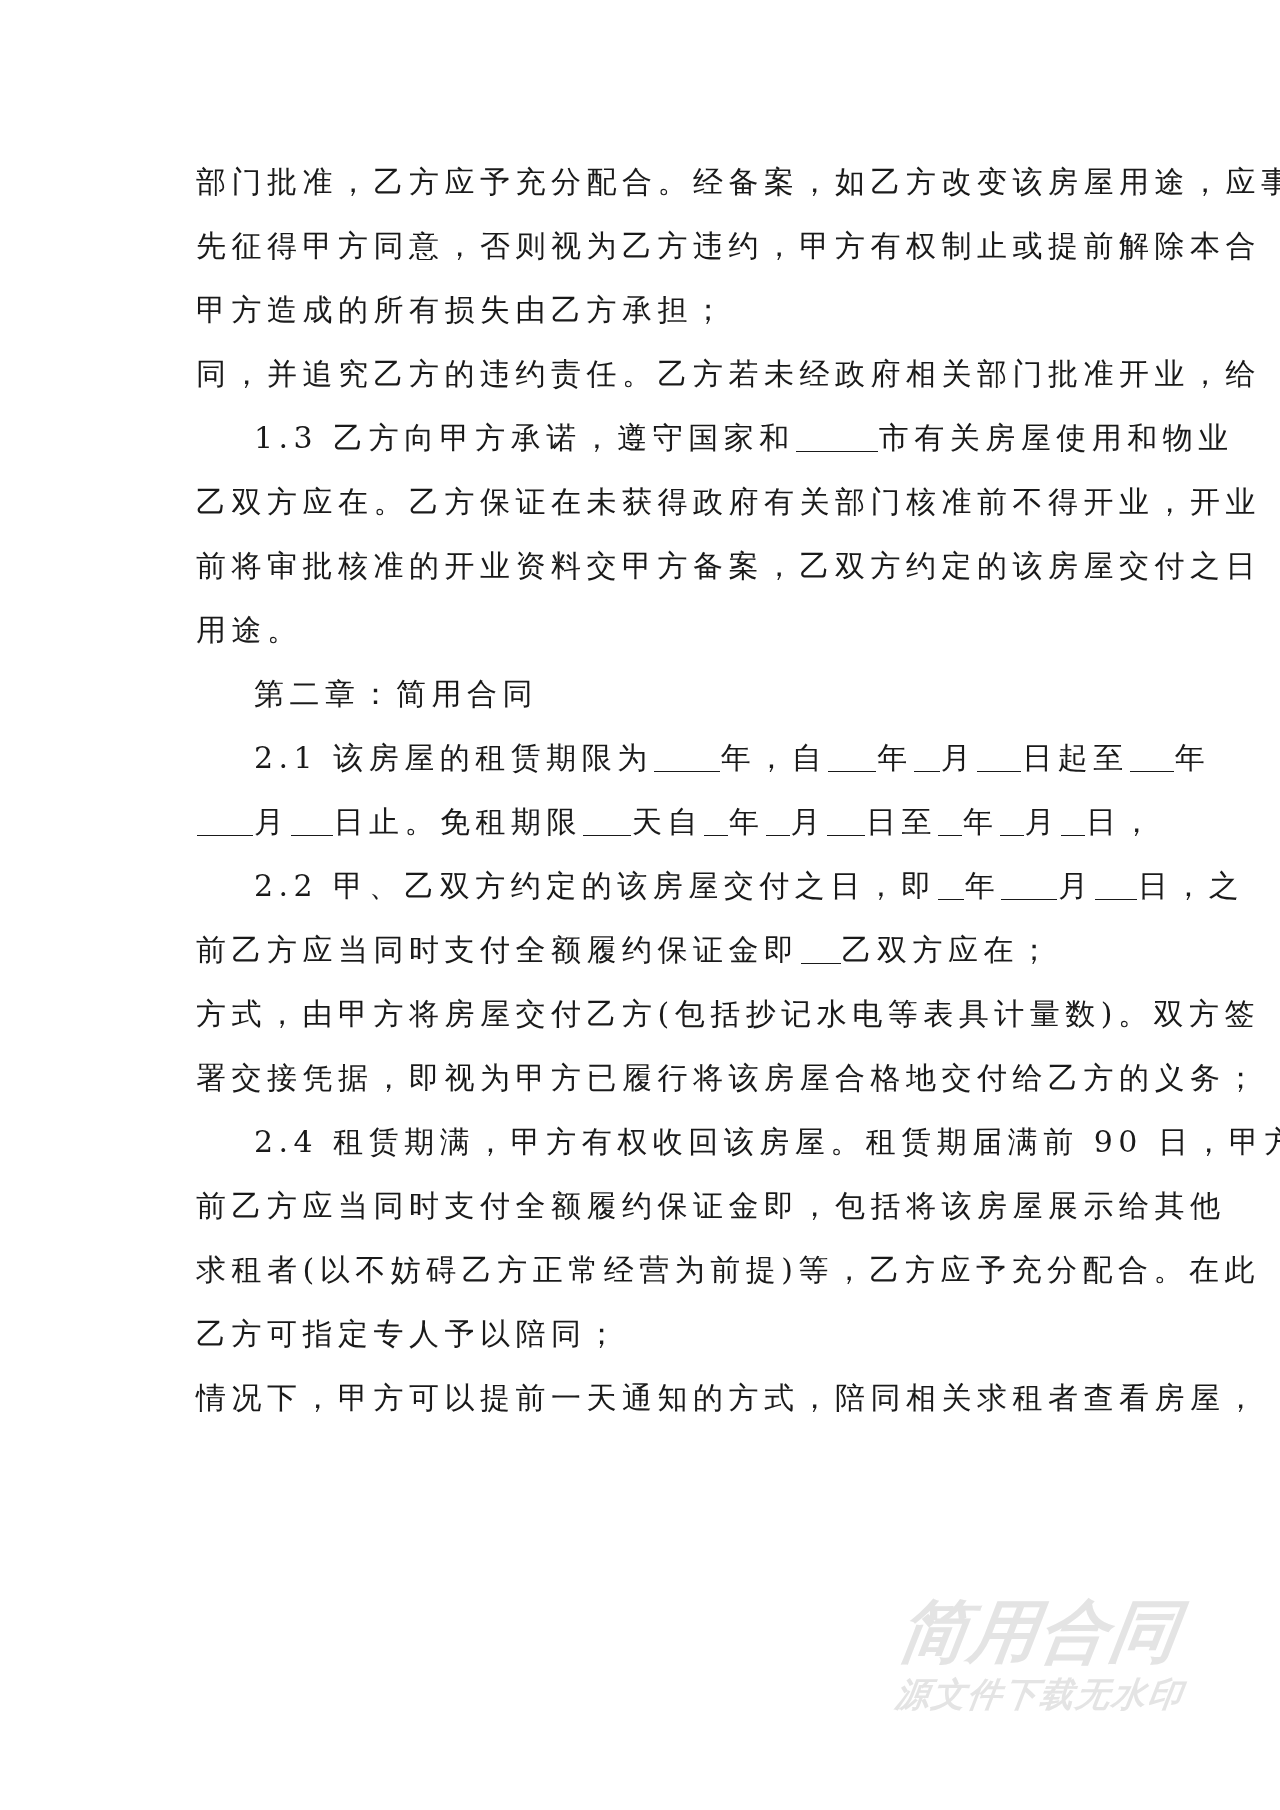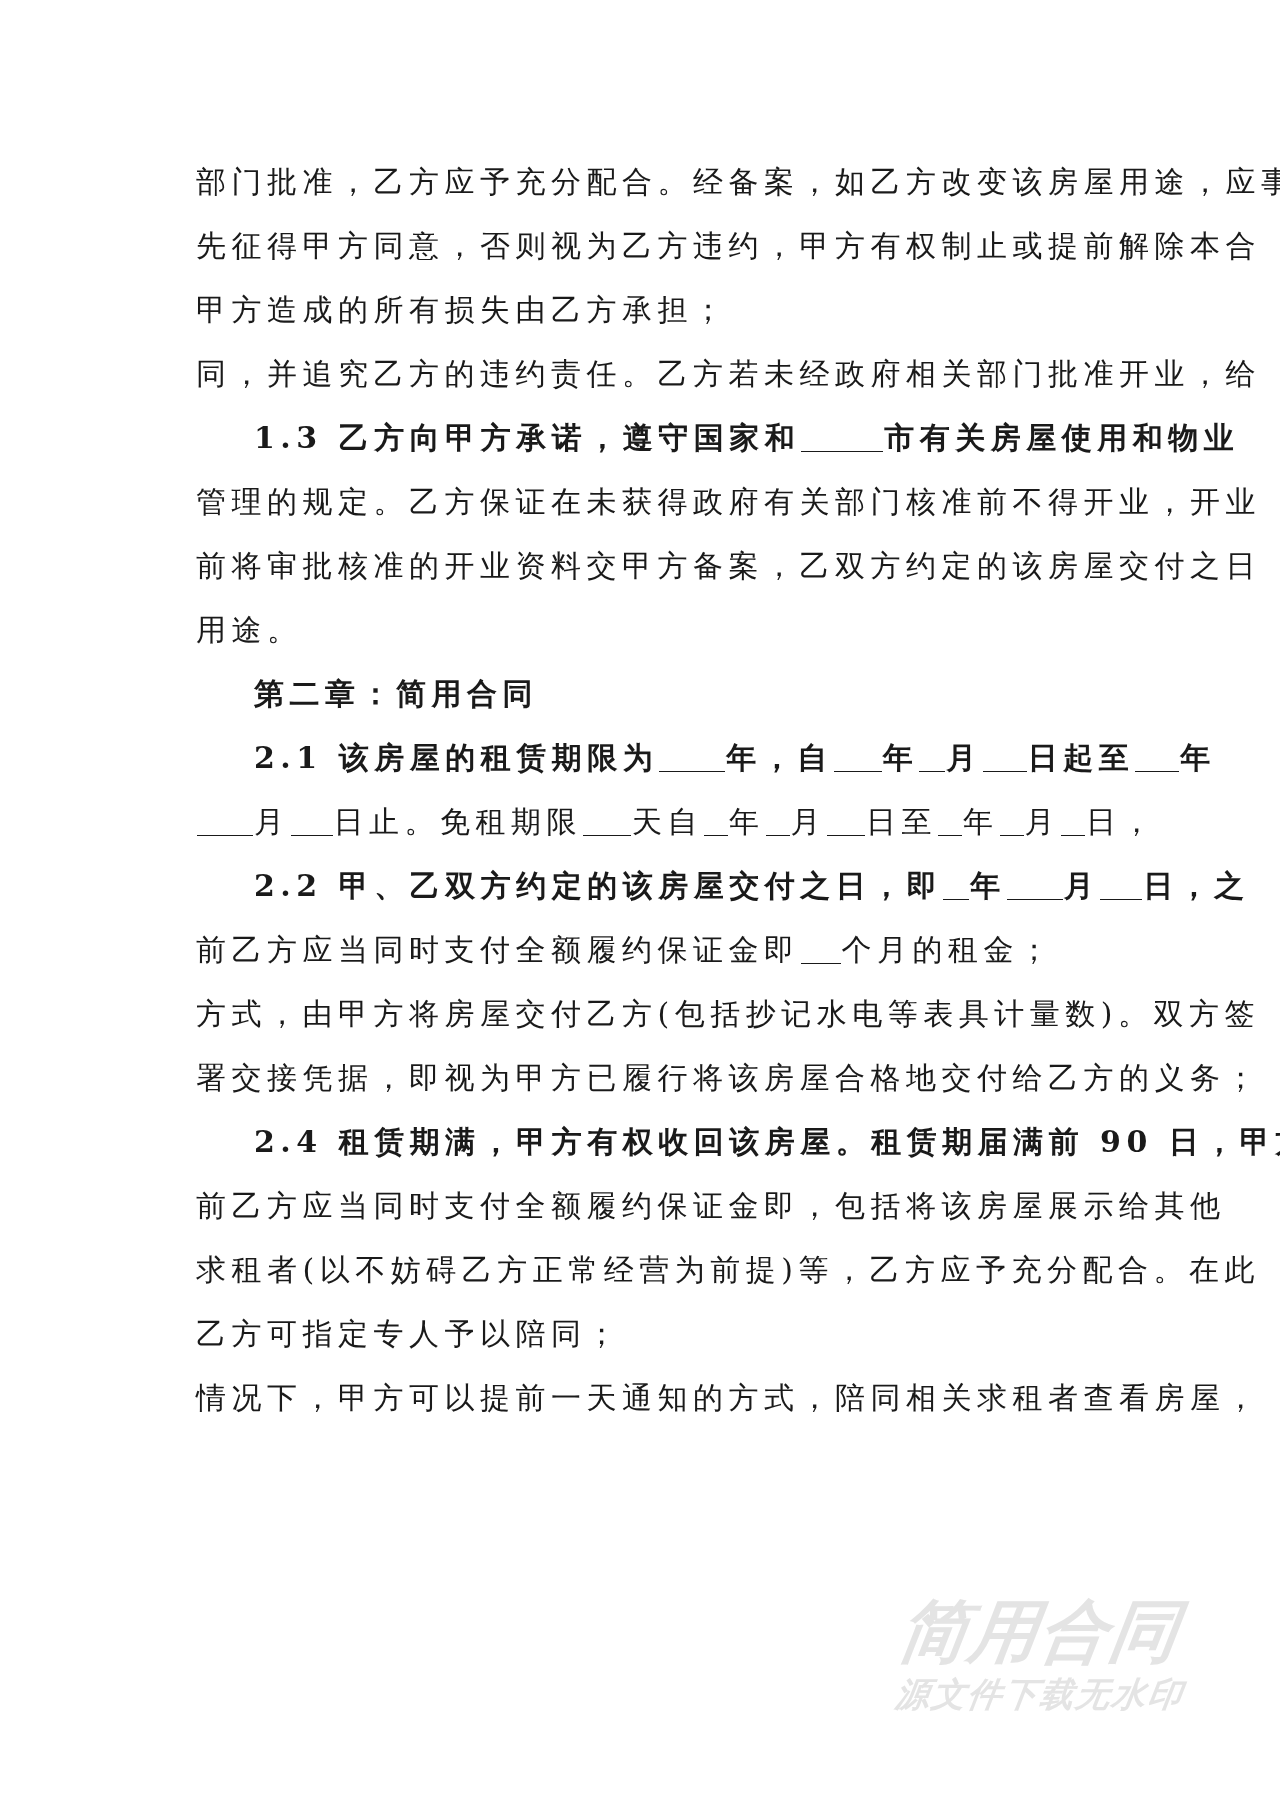--- a/index.html
+++ b/index.html
@@ -21,21 +21,21 @@
     .line {
       height: 64px;
       line-height: 64px;
       font-size: 30px;
       white-space: nowrap;
       letter-spacing: 5.5px;
       text-align: justify;
       text-align-last: justify;
     }
     .line.last { text-align-last: left; }
-    .line.indent { padding-left: 58px; font-weight: bold; }
+    .line.indent { padding-left: 58px; }
     .blank {
       display: inline-block;
       border-bottom: 1.6px solid #1a1a1a;
       height: 26px;
       vertical-align: -4px;
       margin: 0 1px;
     }
     .watermark {
       position: absolute;
       left: 880px;
@@ -76,21 +76,21 @@
     <span>甲方造成的所有损失由乙方承担；</span>
   </div>
   <div class="line">
     <span>同，并追究乙方的违约责任。乙方若未经政府相关部门批准开业，给</span>
   </div>
 
   <div class="line indent">
     <span>1.3 乙方向甲方承诺，遵守国家和</span><span class="blank" style="width:82px"></span><span>市有关房屋使用和物业</span>
   </div>
   <div class="line">
-    <span>管理的规定。乙方保证在未获得政府有关部门核准前不得开业，开业</span>
+    <span>乙双方应在。乙方保证在未获得政府有关部门核准前不得开业，开业</span>
   </div>
   <div class="line">
     <span>前将审批核准的开业资料交甲方备案，乙双方约定的该房屋交付之日</span>
   </div>
   <div class="line last">
     <span>用途。</span>
   </div>
 
   <div class="line indent last">
     <span>第二章：简用合同</span>
@@ -100,21 +100,21 @@
     <span>2.1 该房屋的租赁期限为</span><span class="blank" style="width:66px"></span><span>年，自</span><span class="blank" style="width:48px"></span><span>年</span><span class="blank" style="width:26px"></span><span>月</span><span class="blank" style="width:44px"></span><span>日起至</span><span class="blank" style="width:44px"></span><span>年</span>
   </div>
   <div class="line">
     <span class="blank" style="width:56px"></span><span>月</span><span class="blank" style="width:42px"></span><span>日止。免租期限</span><span class="blank" style="width:48px"></span><span>天自</span><span class="blank" style="width:24px"></span><span>年</span><span class="blank" style="width:24px"></span><span>月</span><span class="blank" style="width:38px"></span><span>日至</span><span class="blank" style="width:24px"></span><span>年</span><span class="blank" style="width:24px"></span><span>月</span><span class="blank" style="width:24px"></span><span>日，</span>
   </div>
 
   <div class="line indent">
     <span>2.2 甲、乙双方约定的该房屋交付之日，即</span><span class="blank" style="width:26px"></span><span>年</span><span class="blank" style="width:56px"></span><span>月</span><span class="blank" style="width:42px"></span><span>日，之</span>
   </div>
   <div class="line last">
-    <span>前乙方应当同时支付全额履约保证金即</span><span class="blank" style="width:40px"></span><span>个月的租金；</span>
+    <span>前乙方应当同时支付全额履约保证金即</span><span class="blank" style="width:40px"></span><span>乙双方应在；</span>
   </div>
 
   <div class="line">
     <span>方式，由甲方将房屋交付乙方(包括抄记水电等表具计量数)。双方签</span>
   </div>
   <div class="line">
     <span>署交接凭据，即视为甲方已履行将该房屋合格地交付给乙方的义务；</span>
   </div>
 
   <div class="line indent">

